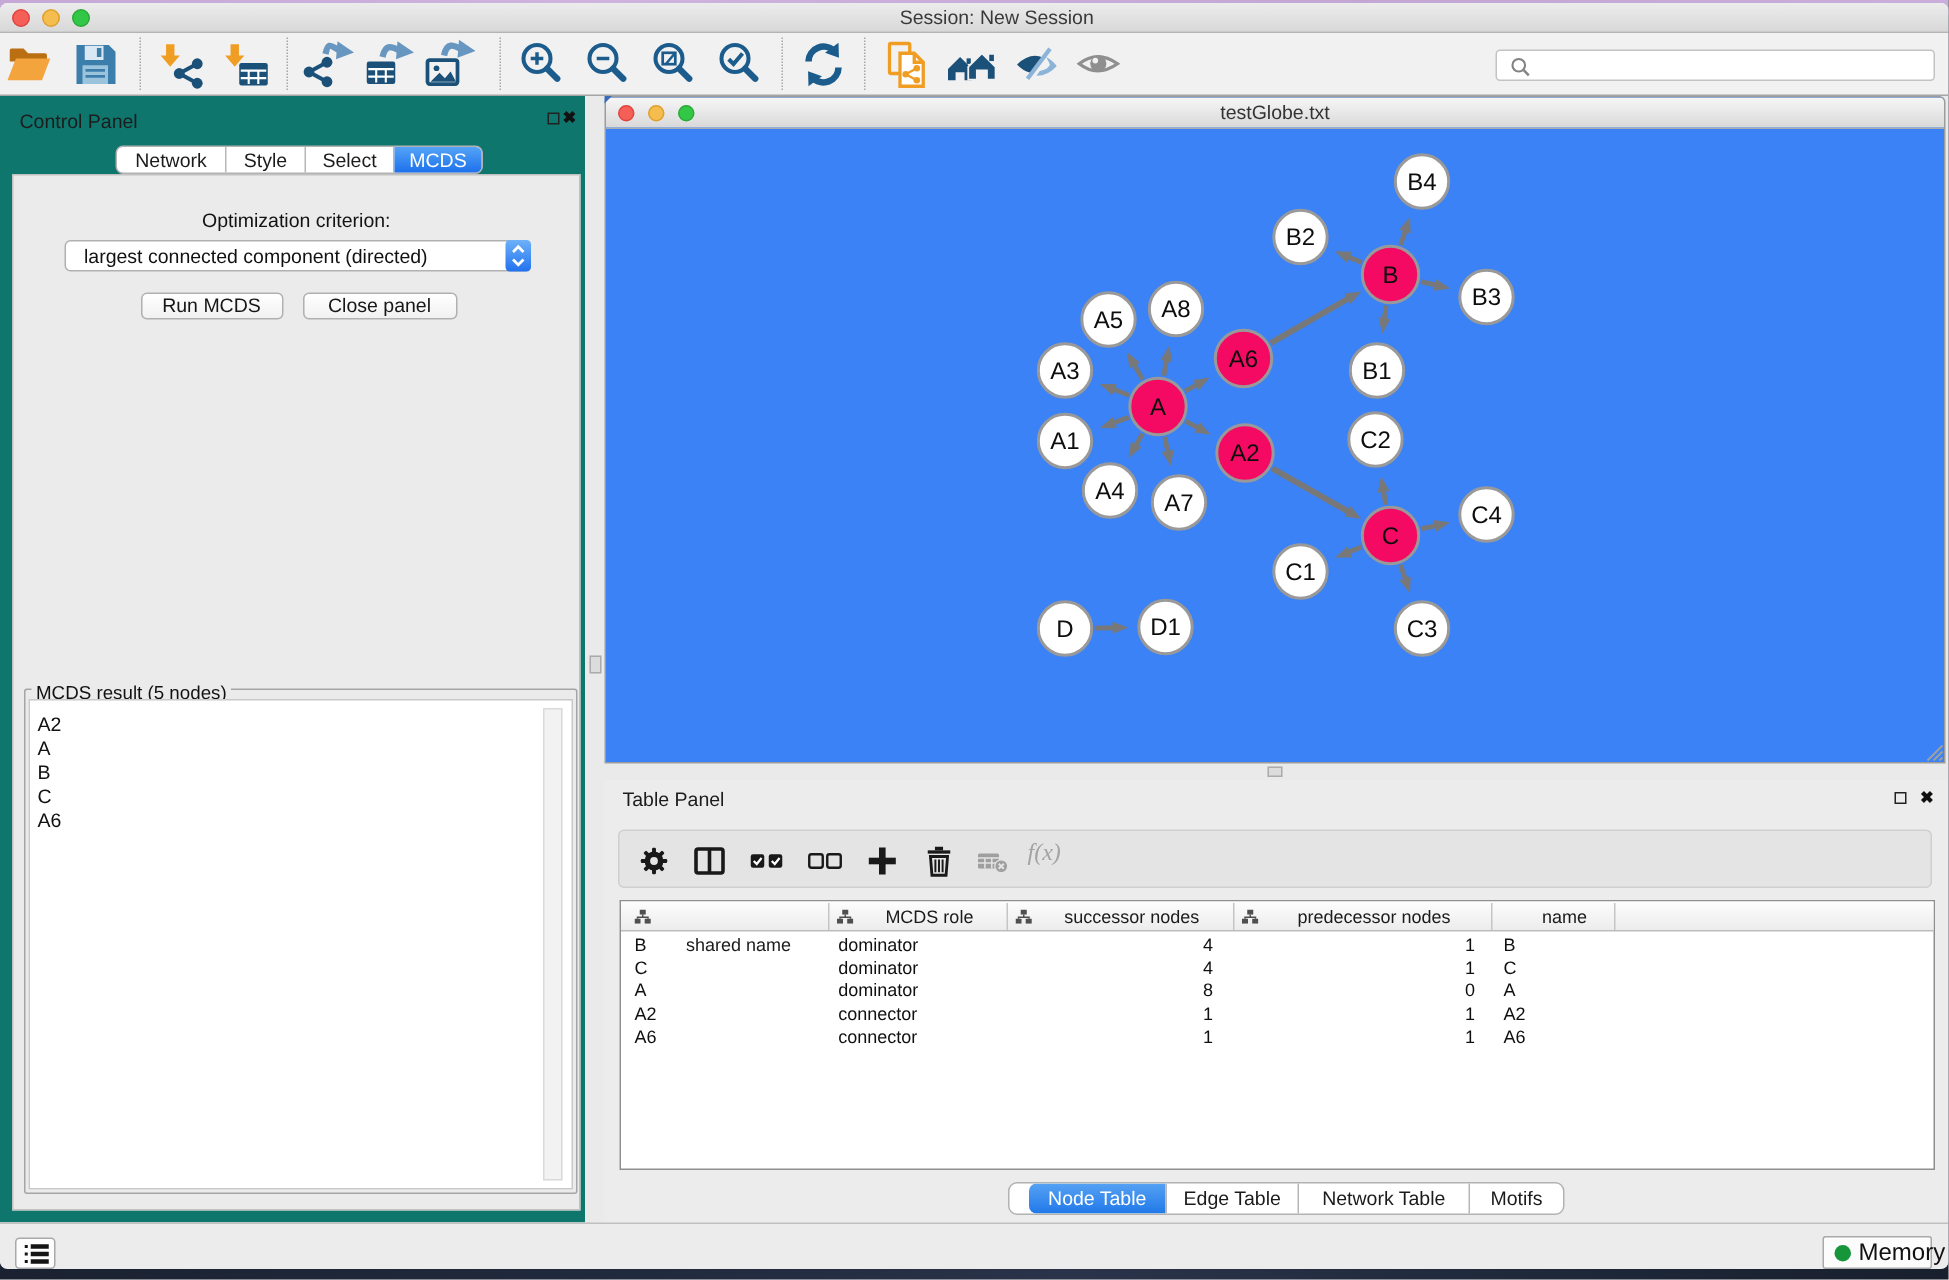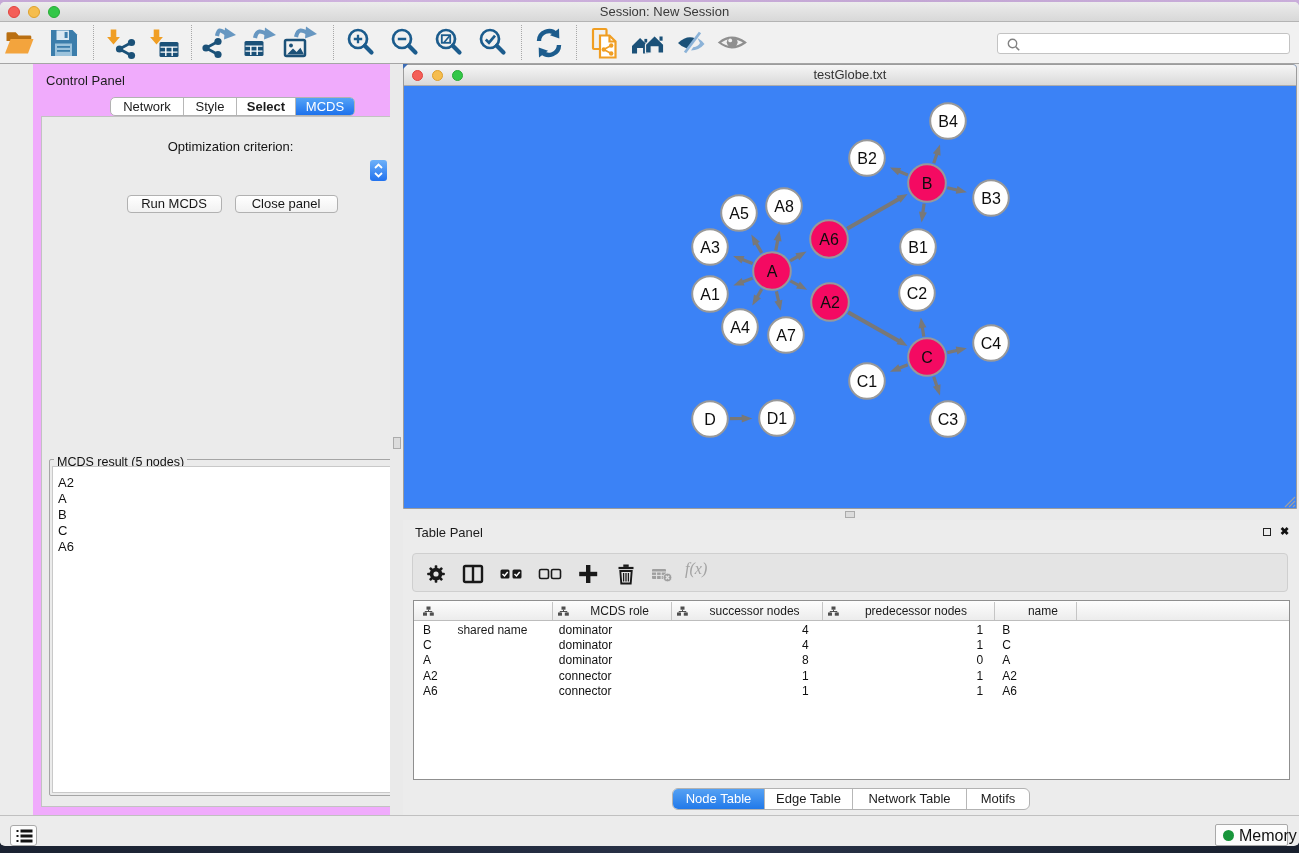--- a/index.html
+++ b/index.html
@@ -13,21 +13,21 @@
 .tl { position:absolute; width:12px; height:12px; border-radius:50%; top:4px; }
 #titlebar .t-red { left:7.5px; background:#f45f58; border:1px solid #e0443e; }
 #titlebar .t-yel { left:27.5px; background:#f5bd4e; border:1px solid #deA02c; }
 #titlebar .t-grn { left:47.5px; background:#33c748; border:1px solid #27ab35; }
 #titlebar .ttl { width:100%; text-align:center; font-size:13px; color:#393939; line-height:20px;padding-left:30px; }
 
 #toolbar { left:0; top:20px; width:1299px; height:42px; background:#f1f1f1; border-bottom:1px solid #a5a5a5; }
 .tsep { position:absolute; top:3px; height:35px; border-left:1px dotted #a8a8a8; }
 #searchbox { left:997px; top:11px; width:293px; height:21px; background:#fff; border:1px solid #c3c3c3; border-radius:3px; }
 
-#cpanel { left:0; top:62px; width:390px; height:751px; background:#f0abfc;margin-left:33px; }
+#cpanel { left:0; top:62px; width:390px; height:751px; background:#0f766e; }
 #divider { left:390px; top:62px; width:13px; height:751px; background:#eaeaea; }
 #mdi { left:403px; top:62px; width:896px; height:456px; background:#eaeaea; }
 #statusbar { left:0; top:813px; width:1299px; height:30px; background:#ececec; border-top:1px solid #c0c0c0; }
 
 .phead { font-size:13px; color:#1c1c1c; }
 .flicon { position:absolute; width:8px; height:8px; border:1.5px solid #222; }
 .clicon { position:absolute; font-size:11px; color:#111; font-weight:bold; }
 #cptabs { left:77px; top:33px; width:245px; height:19px; background:#fff; border:1px solid #b2b2b2; border-radius:5px; display:flex; }
 #cptabs div { font-size:13px; color:#1b1b1b; text-align:center; line-height:18px; border-right:1px solid #b7b7b7; }
 #cptabs div:last-child { border-right:none; }
@@ -49,21 +49,21 @@
 #nettitle .t-grn { left:48px; top:5px; width:11px; height:11px; background:#33c748; border:1px solid #27ab35; }
 #nettitle .ttl { width:100%; text-align:center; font-size:13px; color:#333; line-height:20px; }
 
 #tpanel { left:403px; top:518px; width:896px; height:295px; background:#ececec; }
 #ttoolbar { position:absolute; left:9px; top:32.5px; width:876px; height:39px; background:#e4e4e4; border:1px solid #cfcfcf; border-radius:4px; }
 #tblbox { position:absolute; left:9.5px; top:79.5px; width:877px; height:180px; background:#fff; border:1px solid #8f8f8f; }
 #tblhead { position:absolute; left:0; top:0; width:875px; height:20px; background:linear-gradient(#fdfdfd,#ececec); border-bottom:1px solid #bdbdbd; }
 .hsep { position:absolute; top:1px; height:18px; border-left:1px solid #c5c5c5; }
 .hlabel { position:absolute; top:0; font-size:12px; color:#1b1b1b; line-height:20px; text-align:center; }
 .trow { position:absolute; font-size:12px; color:#101010; height:15.4px; line-height:15.4px; }
-#btabs { position:absolute; left:269px; top:268px; height:22px; display:flex; background:#fff; border:1px solid #b2b2b2; border-radius:6px; }
+#btabs { position:absolute; left:269px; top:268px; height:22px; display:flex; background:#fff; border:1px solid #b2b2b2; border-radius:6px;padding-left:13px; }
 #btabs div { font-size:13px; color:#1b1b1b; text-align:center; line-height:20px; border-right:1px solid #b7b7b7; }
 #btabs div:last-child { border-right:none; }
 #btabs .sel { background:linear-gradient(#55a1f3,#2179e9); color:#fff; border-radius:5px 0 0 5px; }
 
 #listbtn { left:10px; top:9px; width:27px; height:21px; background:#fdfdfd; border:1px solid #a9a9a9; border-radius:3px; }
 #memchip { left:1215px; top:8px; width:73px; height:22px; background:#fcfcfc; border:1px solid #a9a9a9; border-radius:2px; }
 #memchip .dot { position:absolute; left:7px; top:5px; width:11px; height:11px; border-radius:50%; background:#17953a; }
 #memchip .mt { position:absolute; left:23px; top:0; font-size:16px; color:#111; line-height:21px; }
 </style>
 </head>
@@ -206,25 +206,26 @@
         </svg>
       </div>
   </div>
   <div class="abs" id="cpanel">
     <div class="abs phead" style="left:13px; top:9px;">Control Panel</div>
     <div class="flicon" style="left:365px; top:11px;"></div>
     <div class="clicon" style="left:375px; top:8px;">✖</div>
     <div class="abs" id="cptabs">
       <div style="width:73px;">Network</div>
       <div style="width:53px;">Style</div>
-      <div style="width:59px;font-weight:bold;">Select</div>
+      <div style="width:59px;">Select</div>
       <div class="sel" style="width:58px;">MCDS</div>
     </div>
     <div class="abs" id="cpbox"></div>
     <div class="abs" style="left:8px; top:75px; width:379px; text-align:center; font-size:13px; color:#131313;">Optimization criterion:</div>
+    <div class="abs" id="combo">largest connected component (directed)</div>
     <div class="abs" id="combospin">
         <svg width="17" height="21" viewBox="0 0 17 21" style="position:absolute; left:0; top:0;">
           <path d="M5 8 L8.5 4.5 L12 8" fill="none" stroke="#fff" stroke-width="1.8"></path>
           <path d="M5 13 L8.5 16.5 L12 13" fill="none" stroke="#fff" stroke-width="1.8"></path>
         </svg>
       </div>
     <div class="btn" style="left:93.5px; top:130.5px; width:95px;">Run MCDS</div>
     <div class="btn" style="left:201.5px; top:130.5px; width:103px;">Close panel</div>
     <div class="abs" id="groupbox"></div>
     <div class="abs" id="grouplabel">MCDS result (5 nodes)</div>

